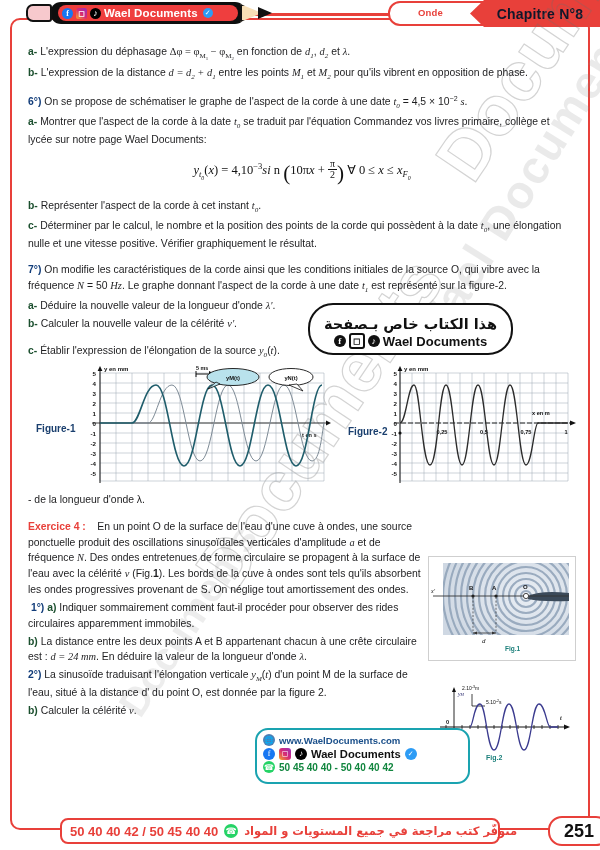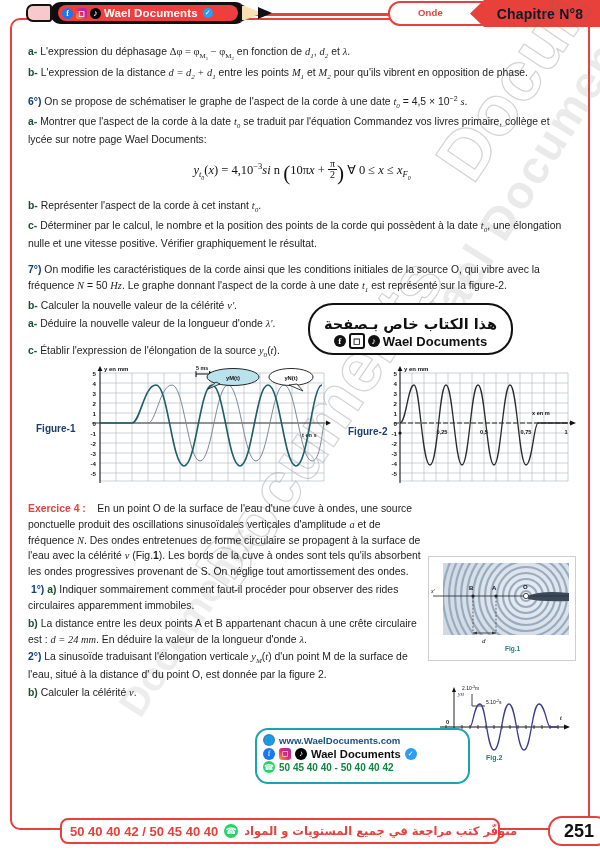--- a/index.html
+++ b/index.html
@@ -290,27 +290,27 @@
   </p>
 
   <div class="spacer"></div>
 
   <p class="para">
     <span class="bold-num">7°)</span>
     On modifie les caractéristiques de la corde ainsi que les conditions initiales de la source O, qui vibre avec la fréquence <span class="mi">N</span> = 50 <span class="mi">Hz</span>. Le graphe donnant l'aspect de la corde à une date <span class="mi">t<sub>1</sub></span> est représenté sur la figure-2.
   </p>
 
   <p class="para">
+    <span class="bold-lbl">a-</span>
+    Déduire la nouvelle valeur de la longueur d'onde <span class="mi">λ'</span>.
+  </p>
+
+  <p class="para">
     <span class="bold-lbl">b-</span>
     Calculer la nouvelle valeur de la célérité <span class="mi">v'</span>.
-  </p>
-
-  <p class="para">
-    <span class="bold-lbl">a-</span>
-    Déduire la nouvelle valeur de la longueur d'onde <span class="mi">λ'</span>.
   </p>
 
   <div class="spacer"></div>
 
   <p class="para">
     <span class="bold-lbl">c-</span>
     Établir l'expression de l'élongation de la source <span class="mi">y<sub>0</sub></span>(<span class="mi">t</span>).
   </p>
 </div>
 
@@ -426,20 +426,21 @@
 
     <path d="M20 60 C 26 60 28 22 34 22 C 40 22 42 102 50 102 C 58 102 59 22 66 22
              C 73 22 75 102 82 102 C 89 102 91 22 98 22
              C 105 22 107 102 114 102 C 121 102 123 22 130 22
              C 137 22 139 102 146 102 C 152 102 154 60 158 60 L188 60" fill="none" stroke="#2b2b2b" stroke-width="1.3"></path>
   </svg>
 </div>
 
 <div style="position:absolute;left:28px;top:492px;width:548px;font-size:10.4px;line-height:1.52;color:#1d1d1f;">
 
+  <p class="para">- de la longueur d'onde λ.</p>
 
   <div class="spacer"></div>
 
   <p class="para" style="width:400px;">
     <span class="ex4-head">Exercice 4 :</span>
     &nbsp;&nbsp;&nbsp;En un point O de la surface de l'eau d'une cuve à ondes, une source ponctuelle produit
     des oscillations sinusoïdales verticales d'amplitude <span class="mi">a</span> et de fréquence
     <span class="mi">N</span>. Des ondes entretenues de forme circulaire se propagent à la surface de l'eau
     avec la célérité <span class="mi">v</span> (Fig.<b>1</b>). Les bords de la cuve à
     ondes sont tels qu'ils absorbent les ondes progressives provenant de S. On néglige tout amortissement

